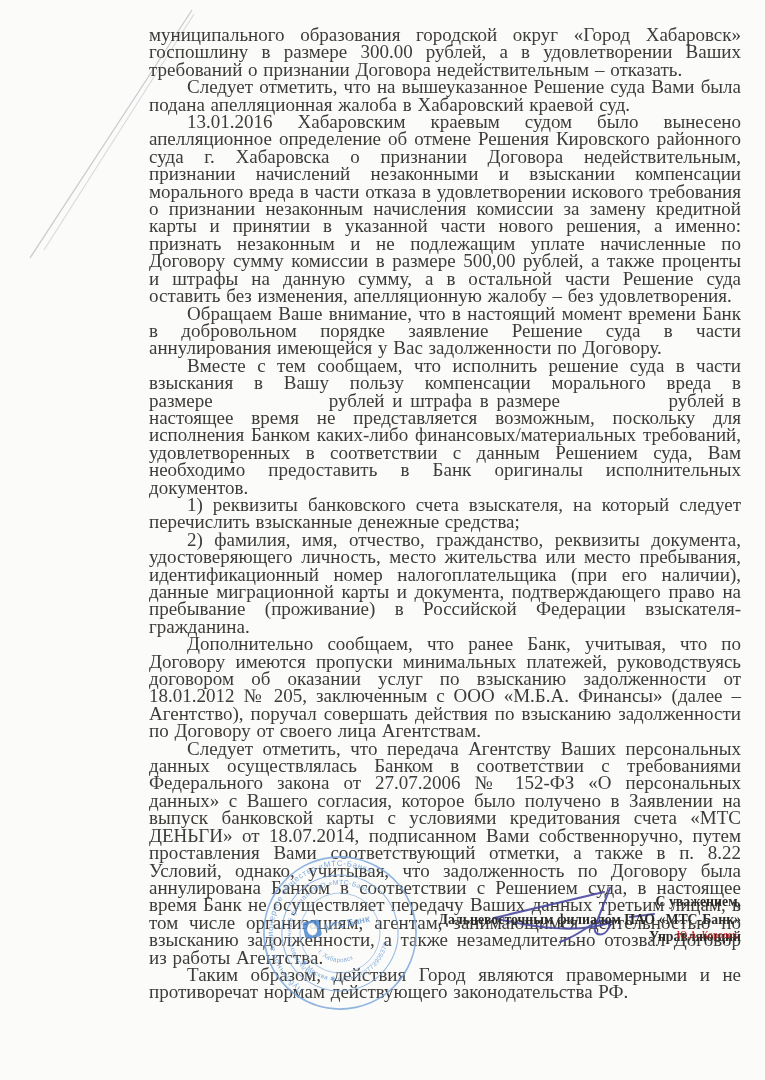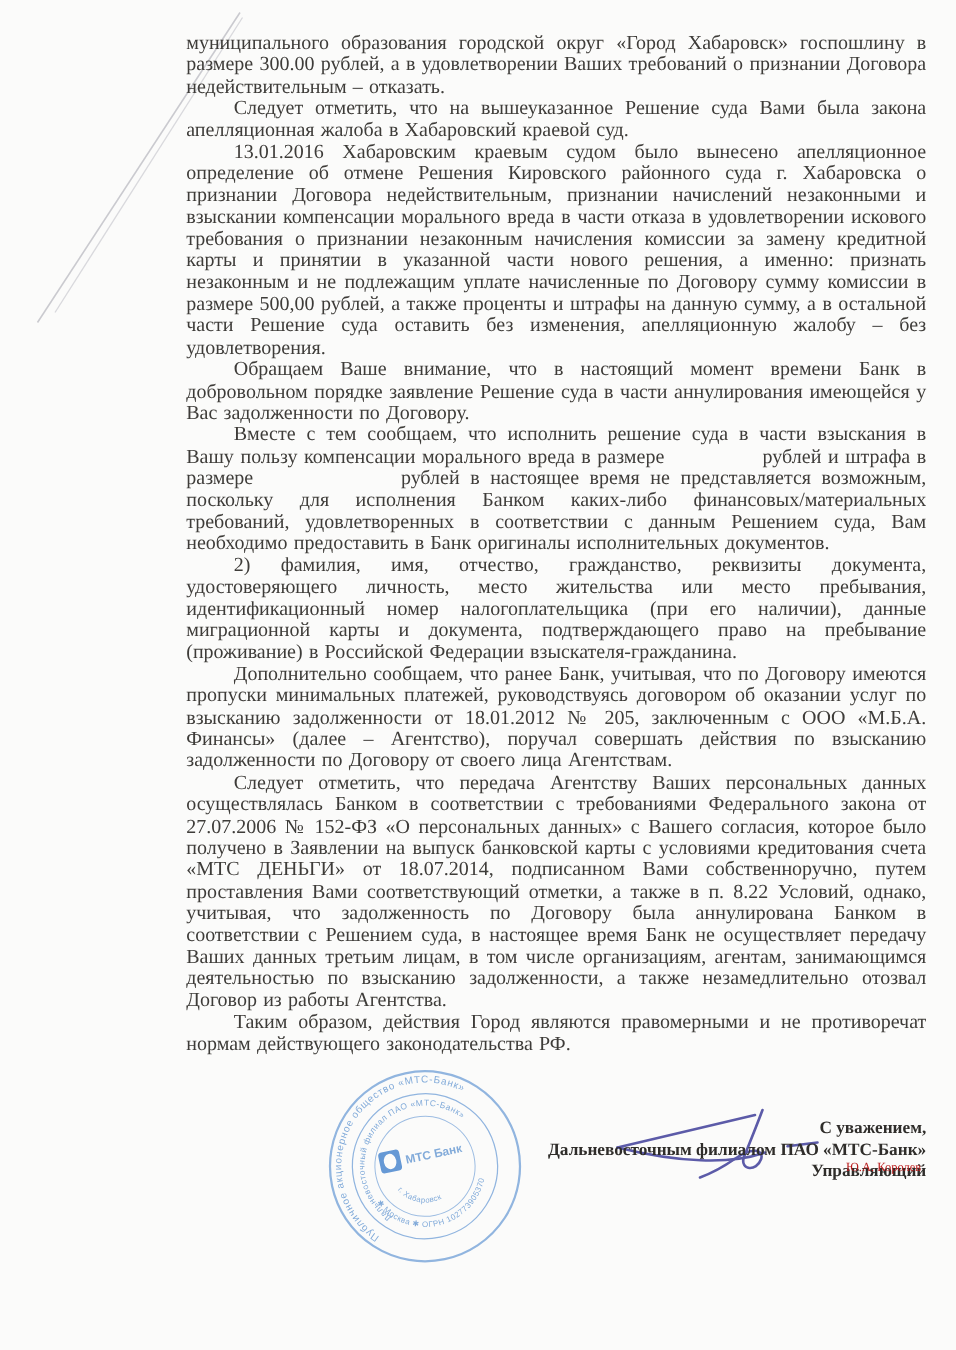--- a/index.html
+++ b/index.html
@@ -15,21 +15,21 @@
   }
   .corner-mark {
     position: absolute;
     left: 0; top: 0;
   }
   .content {
     position: absolute;
     left: 149px;
     top: 26px;
     width: 592px;
-    font-size: 16px;
+    font-size: 19px;
     line-height: 17.4px;
     text-align: justify;
     word-spacing: 1px;
   }
   .content p {
     margin: 0;
     text-indent: 38px;
   }
   .content p.no-indent { text-indent: 0; }
   .signature-block {
@@ -77,24 +77,25 @@
 
 <div class="page">
 
   <svg class="corner-mark" width="220" height="270">
     <line x1="30" y1="258" x2="192" y2="10" stroke="#c2c2c8" stroke-width="1.3" opacity="0.85"></line>
     <line x1="44" y1="250" x2="194" y2="14" stroke="#cbcbd1" stroke-width="1.1" opacity="0.7"></line>
   </svg>
 
   <div class="content">
     <p class="no-indent">муниципального образования городской округ «Город Хабаровск» госпошлину в размере 300.00 рублей, а в удовлетворении Ваших требований о признании Договора недействительным – отказать.</p>
-    <p>Следует отметить, что на вышеуказанное Решение суда Вами была закона апелляционная жалоба в Хабаровский краевой суд.</p>
+    <p>Следует отметить, что на вышеуказанное Решение суда Вами была подана апелляционная жалоба в Хабаровский краевой суд.</p>
     <p>13.01.2016 Хабаровским краевым судом было вынесено апелляционное определение об отмене Решения Кировского районного суда г. Хабаровска о признании Договора недействительным, признании начислений незаконными и взыскании компенсации морального вреда в части отказа в удовлетворении искового требования о признании незаконным начисления комиссии за замену кредитной карты и принятии в указанной части нового решения, а именно: признать незаконным и не подлежащим уплате начисленные по Договору сумму комиссии в размере 500,00 рублей, а также проценты и штрафы на данную сумму, а в остальной части Решение суда оставить без изменения, апелляционную жалобу – без удовлетворения.</p>
     <p>Обращаем Ваше внимание, что в настоящий момент времени Банк в добровольном порядке заявление Решение суда в части аннулирования имеющейся у Вас задолженности по Договору.</p>
     <p>Вместе с тем сообщаем, что исполнить решение суда в части взыскания в Вашу пользу компенсации морального вреда в размере&nbsp;&nbsp;&nbsp;&nbsp;&nbsp;&nbsp;&nbsp;&nbsp;&nbsp;&nbsp;&nbsp;&nbsp;&nbsp;&nbsp; рублей и штрафа в размере&nbsp;&nbsp;&nbsp;&nbsp;&nbsp;&nbsp;&nbsp;&nbsp;&nbsp;&nbsp;&nbsp;&nbsp;&nbsp; рублей в настоящее время не представляется возможным, поскольку для исполнения Банком каких-либо финансовых/материальных требований, удовлетворенных в соответствии с данным Решением суда, Вам необходимо предоставить в Банк оригиналы исполнительных документов.</p>
+    <p>1) реквизиты банковского счета взыскателя, на который следует перечислить взысканные денежные средства;</p>
     <p>2) фамилия, имя, отчество, гражданство, реквизиты документа, удостоверяющего личность, место жительства или место пребывания, идентификационный номер налогоплательщика (при его наличии), данные миграционной карты и документа, подтверждающего право на пребывание (проживание) в Российской Федерации взыскателя-гражданина.</p>
     <p>Дополнительно сообщаем, что ранее Банк, учитывая, что по Договору имеются пропуски минимальных платежей, руководствуясь договором об оказании услуг по взысканию задолженности от 18.01.2012 № 205, заключенным с ООО «М.Б.А. Финансы» (далее – Агентство), поручал совершать действия по взысканию задолженности по Договору от своего лица Агентствам.</p>
     <p>Следует отметить, что передача Агентству Ваших персональных данных осуществлялась Банком в соответствии с требованиями Федерального закона от 27.07.2006 № 152-ФЗ «О персональных данных» с Вашего согласия, которое было получено в Заявлении на выпуск банковской карты с условиями кредитования счета «МТС ДЕНЬГИ» от 18.07.2014, подписанном Вами собственноручно, путем проставления Вами соответствующий отметки, а также в п. 8.22 Условий, однако, учитывая, что задолженность по Договору была аннулирована Банком в соответствии с Решением суда, в настоящее время Банк не осуществляет передачу Ваших данных третьим лицам, в том числе организациям, агентам, занимающимся деятельностью по взысканию задолженности, а также незамедлительно отозвал Договор из работы Агентства.</p>
     <p>Таким образом, действия Город являются правомерными и не противоречат нормам действующего законодательства РФ.</p>
   </div>
 
   <svg class="stamp" width="190" height="190" viewBox="0 0 190 190">
     <g transform="rotate(-12,95,95)">
       <circle cx="95" cy="95" r="76" fill="none" stroke="#7fa9db" stroke-width="1.8"></circle>
       <circle cx="95" cy="95" r="58" fill="none" stroke="#7fa9db" stroke-width="1"></circle>

